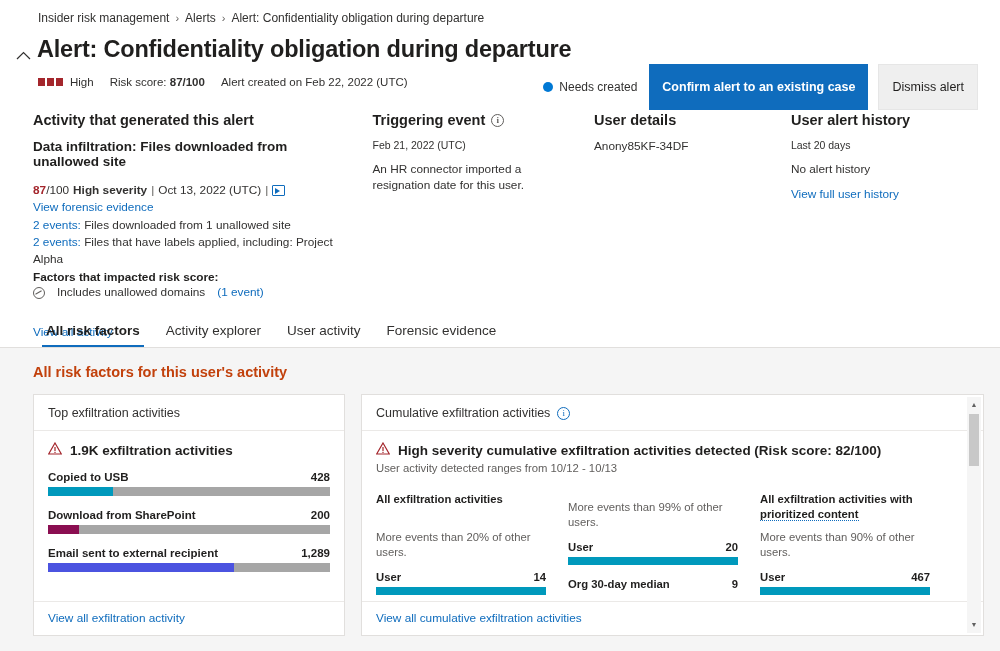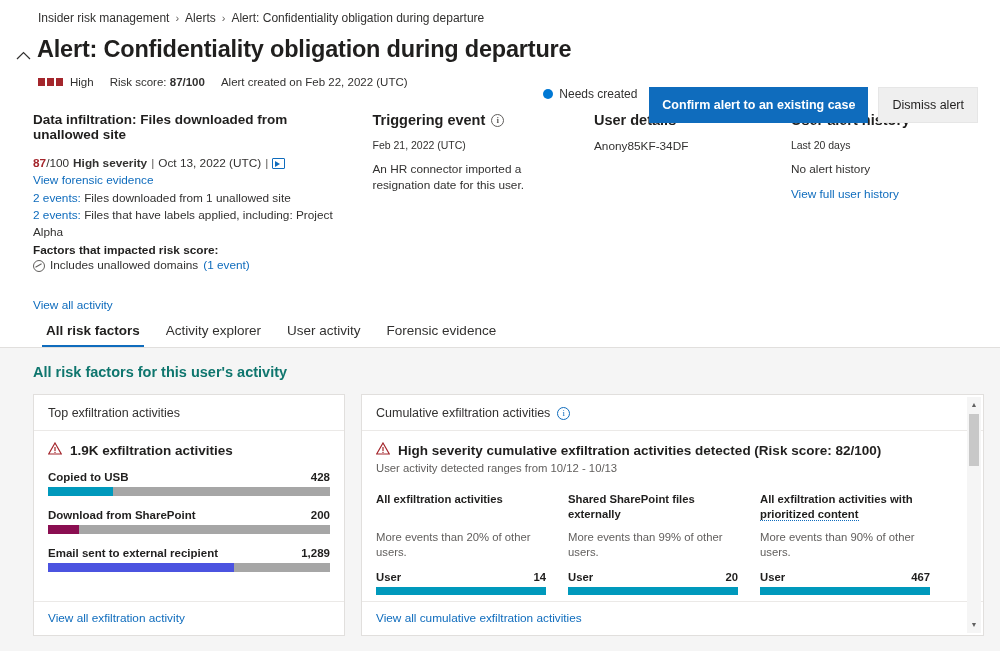--- a/index.html
+++ b/index.html
@@ -76,25 +76,24 @@
     width: 10px; height: 10px; border-radius: 50%;
     background: #0078d4;
     display: inline-block;
   }
   .btn {
     border: none;
     font-family: "Liberation Sans", sans-serif;
     font-size: 12.5px;
     font-weight: bold;
     padding: 0 13px;
-    height: 36px;
+    height: 46px;
     line-height: 28px;
     cursor: pointer;
     white-space: nowrap;
-    margin-top: 23px;
   }
   .btn-primary { background: #0f6cbd; color: #ffffff; }
   .btn-secondary { background: #efefef; color: #201f1e; font-weight: normal; border: 1px solid #e6e6e6; }
 
   #meta-row {
     display: flex;
     align-items: center;
     gap: 16px;
     padding: 6px 0 0 38px;
     font-size: 11.5px;
@@ -153,21 +152,21 @@
   }
   .forensic-icon::after {
     content: ""; position: absolute; left: 2px; top: 1.5px;
     width: 0; height: 0;
     border-left: 5px solid #0f6cbd;
     border-top: 3.5px solid transparent;
     border-bottom: 3.5px solid transparent;
   }
   .evt-line { font-size: 11.8px; line-height: 17px; color: #323130; }
   .factors-head { font-size: 11.8px; font-weight: bold; color: #201f1e; margin-top: 2px; }
-  .factor-row { font-size: 11.8px; line-height: 17px; display: flex; align-items: center; gap: 5px; }
+  .factor-row { font-size: 11.8px; line-height: 17px; display: flex; align-items: center; gap: 12px; }
   .globe-icon {
     width: 12px; height: 12px; border-radius: 50%;
     border: 1.2px solid #605e5c; position: relative; display: inline-block;
     flex: 0 0 auto;
   }
   .globe-icon::before {
     content:""; position:absolute; left: 1.4px; top: 4.2px;
     width: 7.2px; height: 0; border-top: 1.2px solid #605e5c;
     transform: rotate(-30deg);
   }
@@ -202,21 +201,21 @@
   }
 
   
   #main {
     background: #f5f5f5;
     height: 303px;
     padding: 16px 0 0 0;
     position: relative;
   }
   #main-title {
-    font-size: 14.5px; font-weight: bold; color: #0f766e;
+    font-size: 14.5px; font-weight: bold; color: #c2410c;
     padding-left: 33px; margin-bottom: 14px;
   }
   #cards {
     display: flex;
     gap: 16px;
     padding-left: 33px;
     padding-right: 16px;
     align-items: stretch;
   }
   .card {
@@ -336,20 +335,21 @@
     <div class="meta-item">
       <span>Risk score:</span>
       <b>87/100</b>
     </div>
     <div class="meta-item">Alert created on Feb 22, 2022 (UTC)</div>
   </div>
 
   <div id="summary-cols">
 
     <div class="sum-col col-activity">
+      <div class="col-head">Activity that generated this alert</div>
       <div class="act-title">Data infiltration: Files downloaded from unallowed site</div>
       <div class="act-line">
         <span style="color:#a4262c;font-weight:bold">87</span>
         <span>/100</span>
         <b style="margin-left:4px">High severity</b>
         <span class="sep-pipe">|</span>
         <span>Oct 13, 2022 (UTC)</span>
         <span class="sep-pipe">|</span>
         <span class="forensic-icon"></span>
         <span class="link" style="font-weight:normal">View forensic evidence</span>
@@ -486,21 +486,20 @@
               <div class="m-fill" style="width:100%;background:#0099bc"></div>
             </div>
             <div class="m-row-label">
               <span>Org 30-day median</span>
               <span>9</span>
             </div>
 
           </div>
 
           <div class="metric">
-            <div class="metric-title two-line">Shared SharePoint files externally</div>
             <div class="metric-sub">More events than 99% of other users.</div>
             <div class="m-row-label">
               <span>User</span>
               <span>20</span>
             </div>
             <div class="m-track">
               <div class="m-fill" style="width:100%;background:#0099bc"></div>
             </div>
             <div class="m-row-label">
               <span>Org 30-day median</span>

